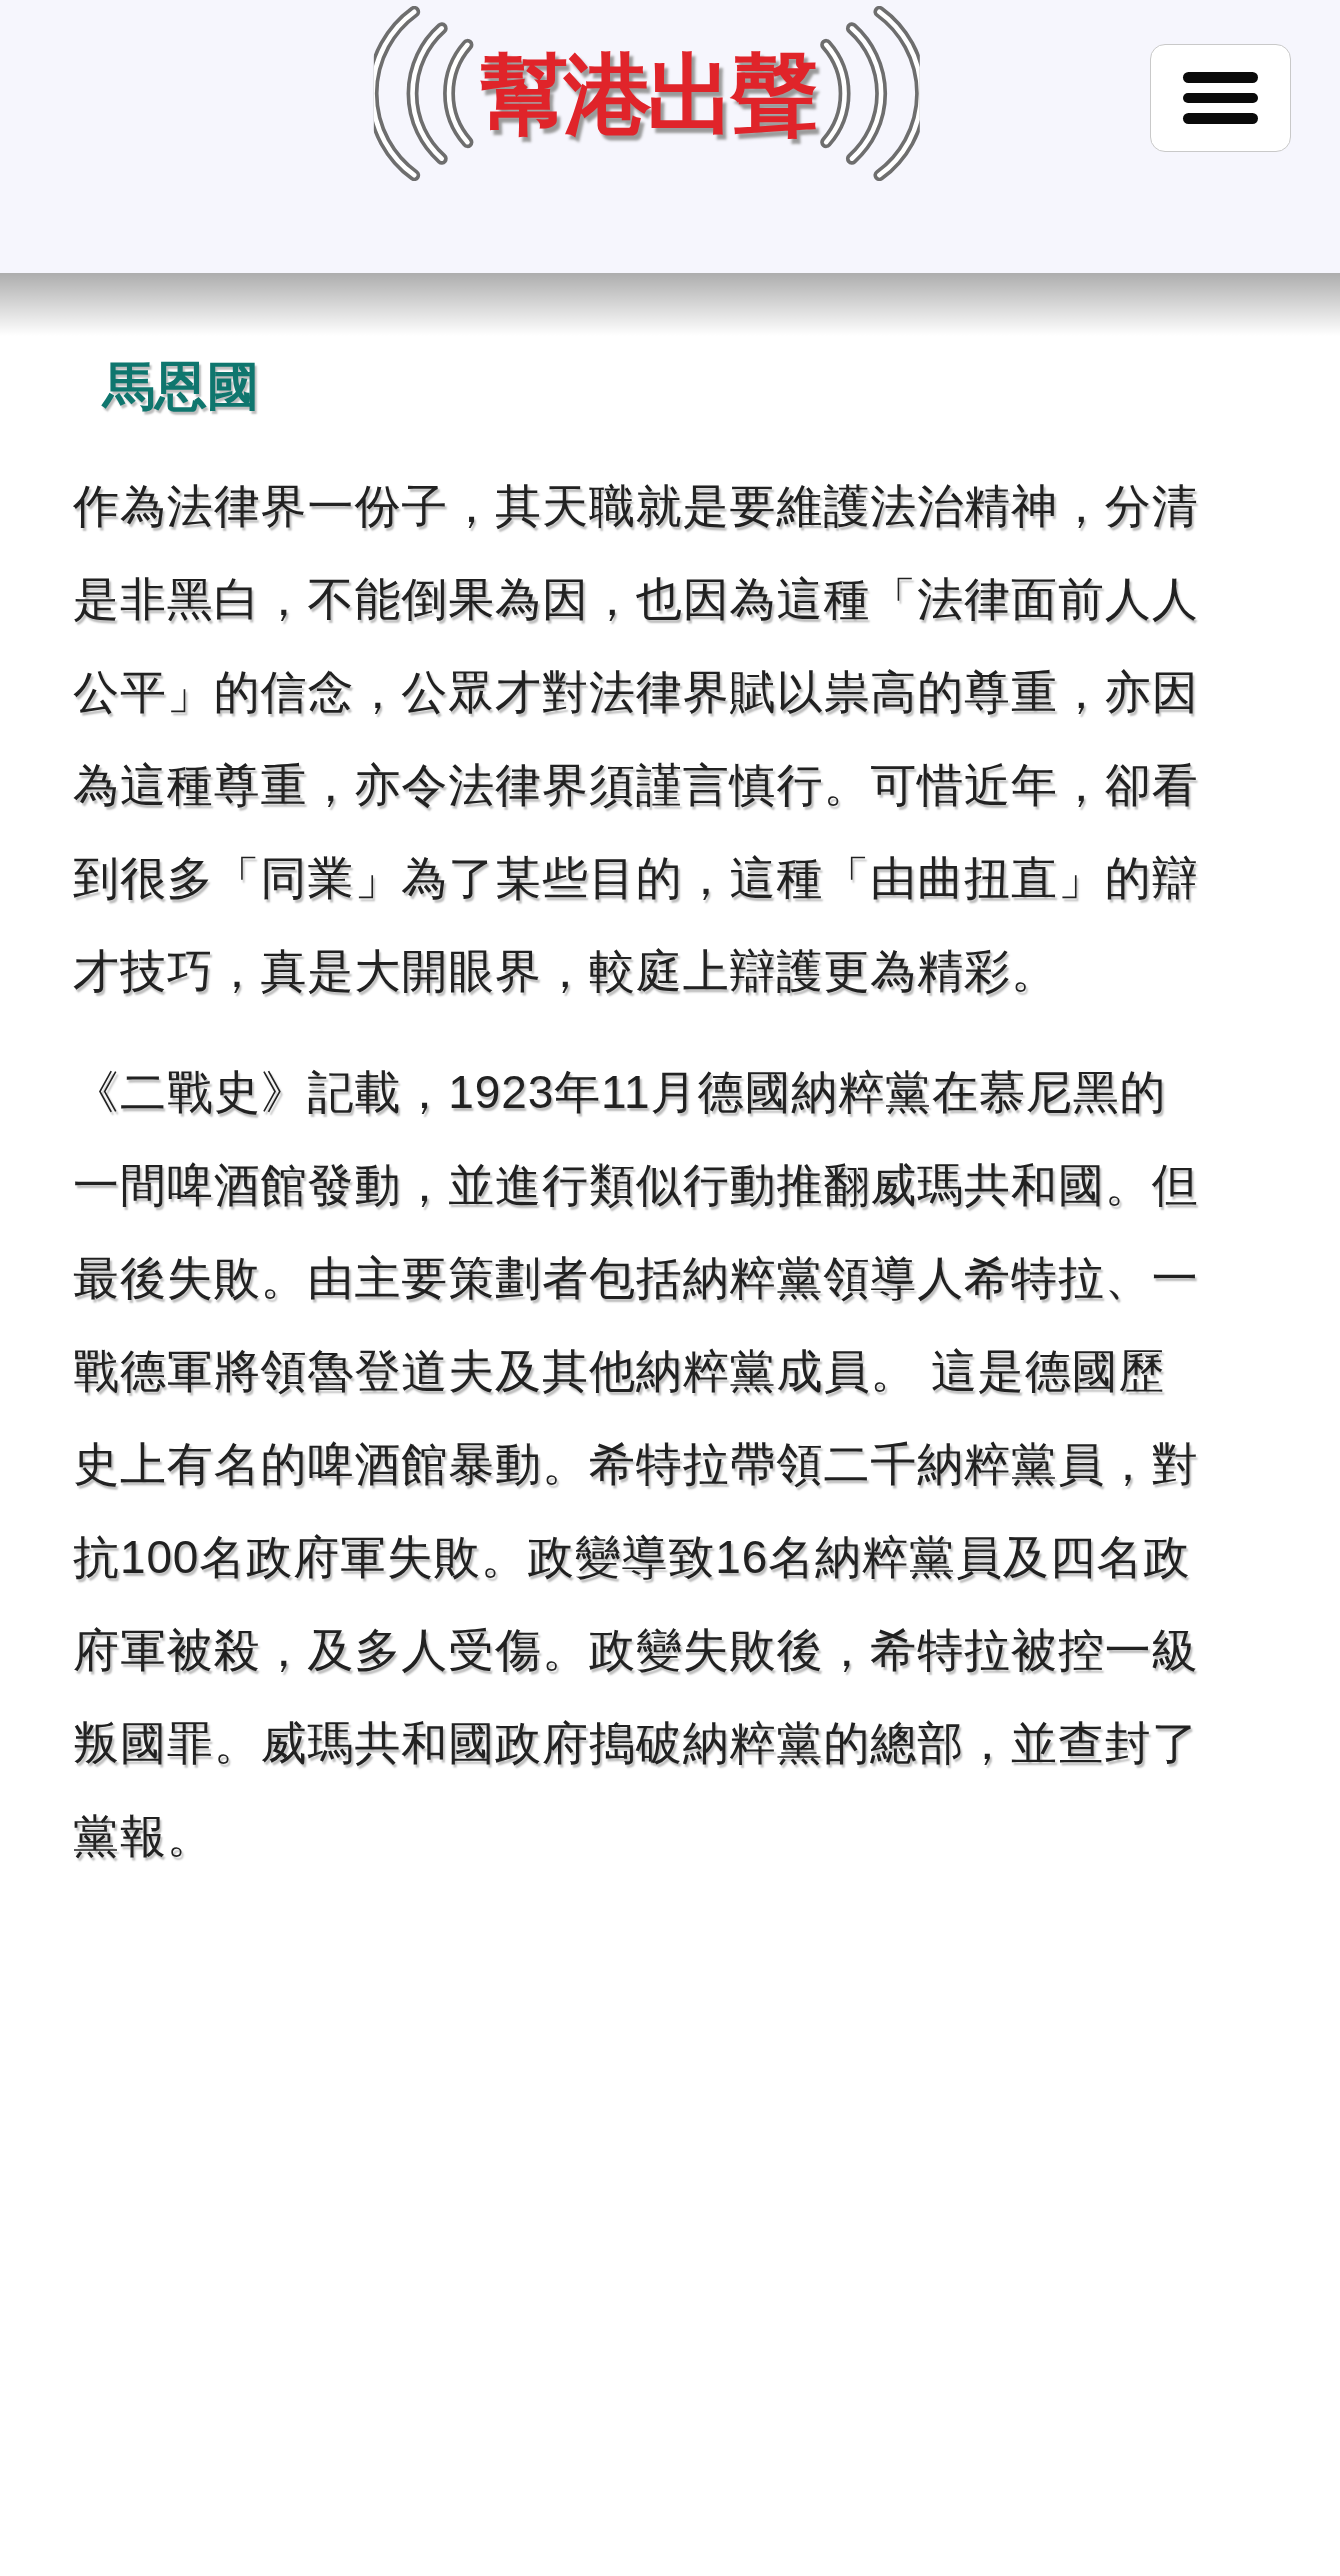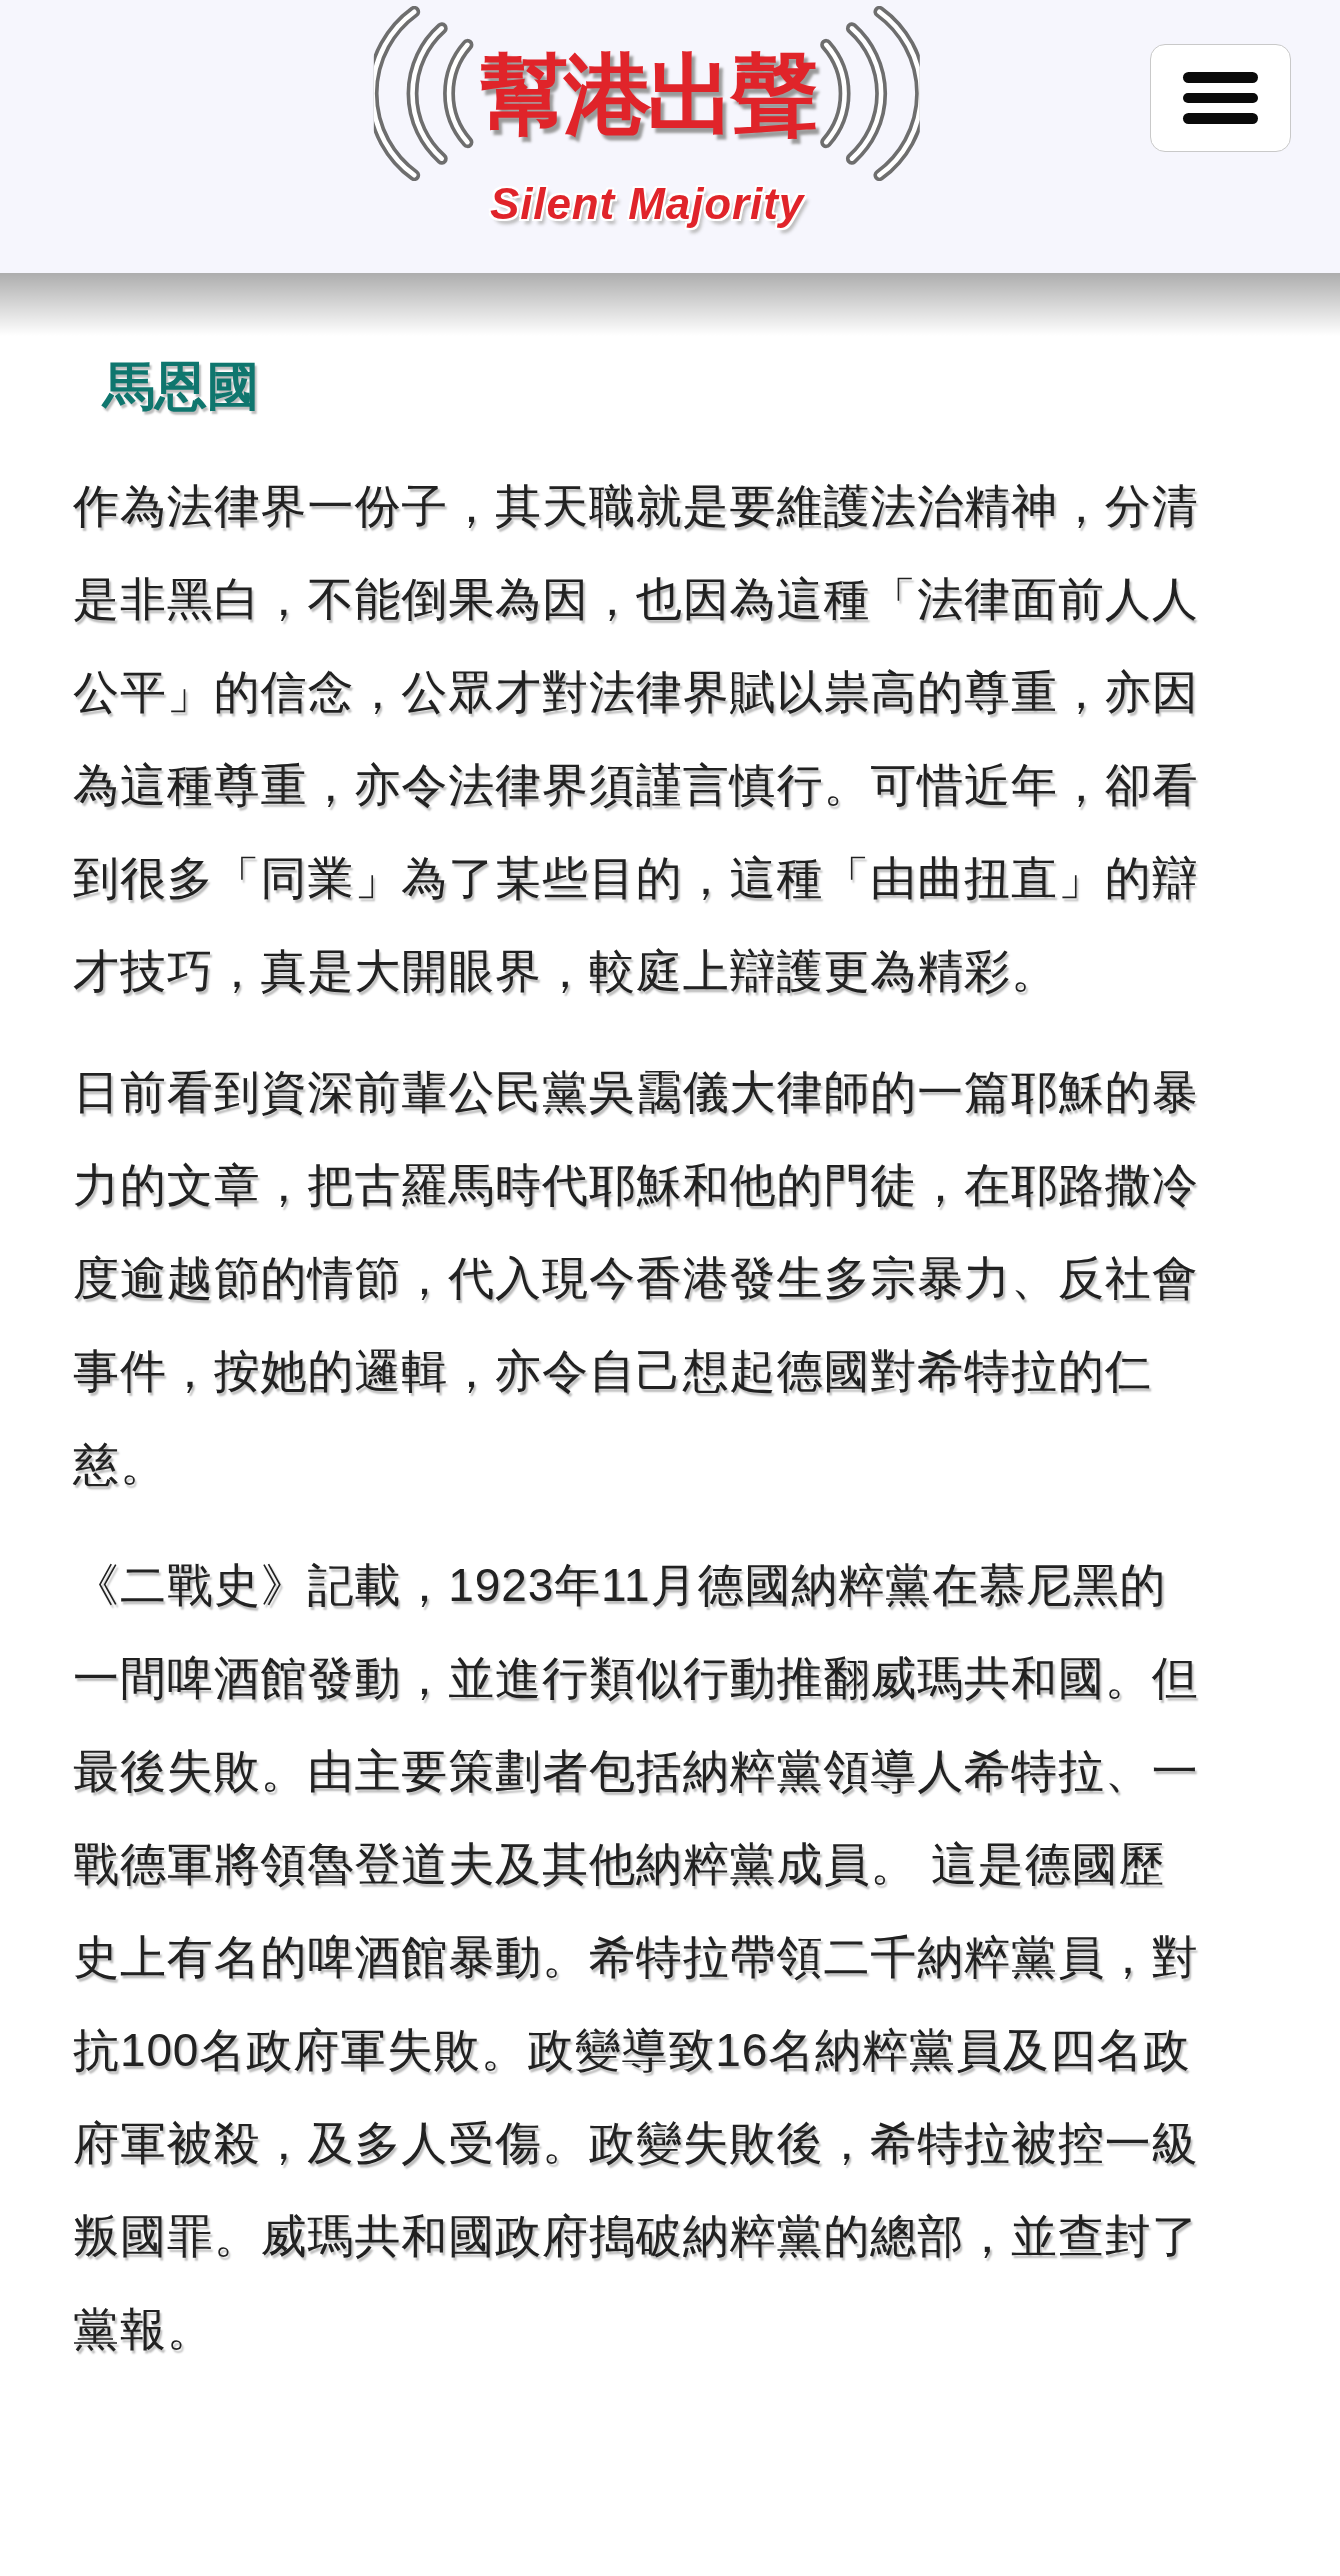--- a/index.html
+++ b/index.html
@@ -81,36 +81,34 @@
         <svg width="101" height="175" viewBox="0 0 110 190" fill="none">
           <path d="M 44 6 A 110 110 0 0 0 44 184" stroke="#6e6e6e" stroke-width="13" stroke-linecap="round"></path>
           <path d="M 44 6 A 110 110 0 0 0 44 184" stroke="#ffffff" stroke-width="5" stroke-linecap="round"></path>
           <path d="M 74 24 A 95 95 0 0 0 74 166" stroke="#6e6e6e" stroke-width="13" stroke-linecap="round"></path>
           <path d="M 74 24 A 95 95 0 0 0 74 166" stroke="#ffffff" stroke-width="5" stroke-linecap="round"></path>
           <path d="M 102 42 A 80 80 0 0 0 102 148" stroke="#6e6e6e" stroke-width="13" stroke-linecap="round"></path>
           <path d="M 102 42 A 80 80 0 0 0 102 148" stroke="#ffffff" stroke-width="5" stroke-linecap="round"></path>
         </svg>
       </span>
     </div>
-    <div class="logo-en">Silent Majority</div>
   </div>
 
   <button class="menu-button" aria-label="menu">
     <span class="hamburger">
       <span class="bar"></span>
       <span class="bar"></span>
       <span class="bar"></span>
     </span>
   </button>
 
 </header>
 
 <main class="content">
   <div class="header-shadow"></div>
 
   <article class="article">
     <h1 class="author">馬恩國</h1>
     <p>作為法律界一份子，其天職就是要維護法治精神，分清是非黑白，不能倒果為因，也因為這種「法律面前人人公平」的信念，公眾才對法律界賦以祟高的尊重，亦因為這種尊重，亦令法律界須謹言慎行。可惜近年，卻看到很多「同業」為了某些目的，這種「由曲扭直」的辯才技巧，真是大開眼界，較庭上辯護更為精彩。</p>
-    <p>日前看到資深前輩公民黨吳靄儀大律師的一篇耶穌的暴力的文章，把古羅馬時代耶穌和他的門徒，在耶路撒冷度逾越節的情節，代入現今香港發生多宗暴力、反社會事件，按她的邏輯，亦令自己想起德國對希特拉的仁慈。</p>
     <p>《二戰史》記載，1923年11月德國納粹黨在慕尼黑的一間啤酒館發動，並進行類似行動推翻威瑪共和國。但最後失敗。由主要策劃者包括納粹黨領導人希特拉、一戰德軍將領魯登道夫及其他納粹黨成員。 這是德國歷史上有名的啤酒館暴動。希特拉帶領二千納粹黨員，對抗100名政府軍失敗。政變導致16名納粹黨員及四名政府軍被殺，及多人受傷。政變失敗後，希特拉被控一級叛國罪。威瑪共和國政府搗破納粹黨的總部，並查封了黨報。</p>
   </article>
 </main>
 
 
 </body></html>

